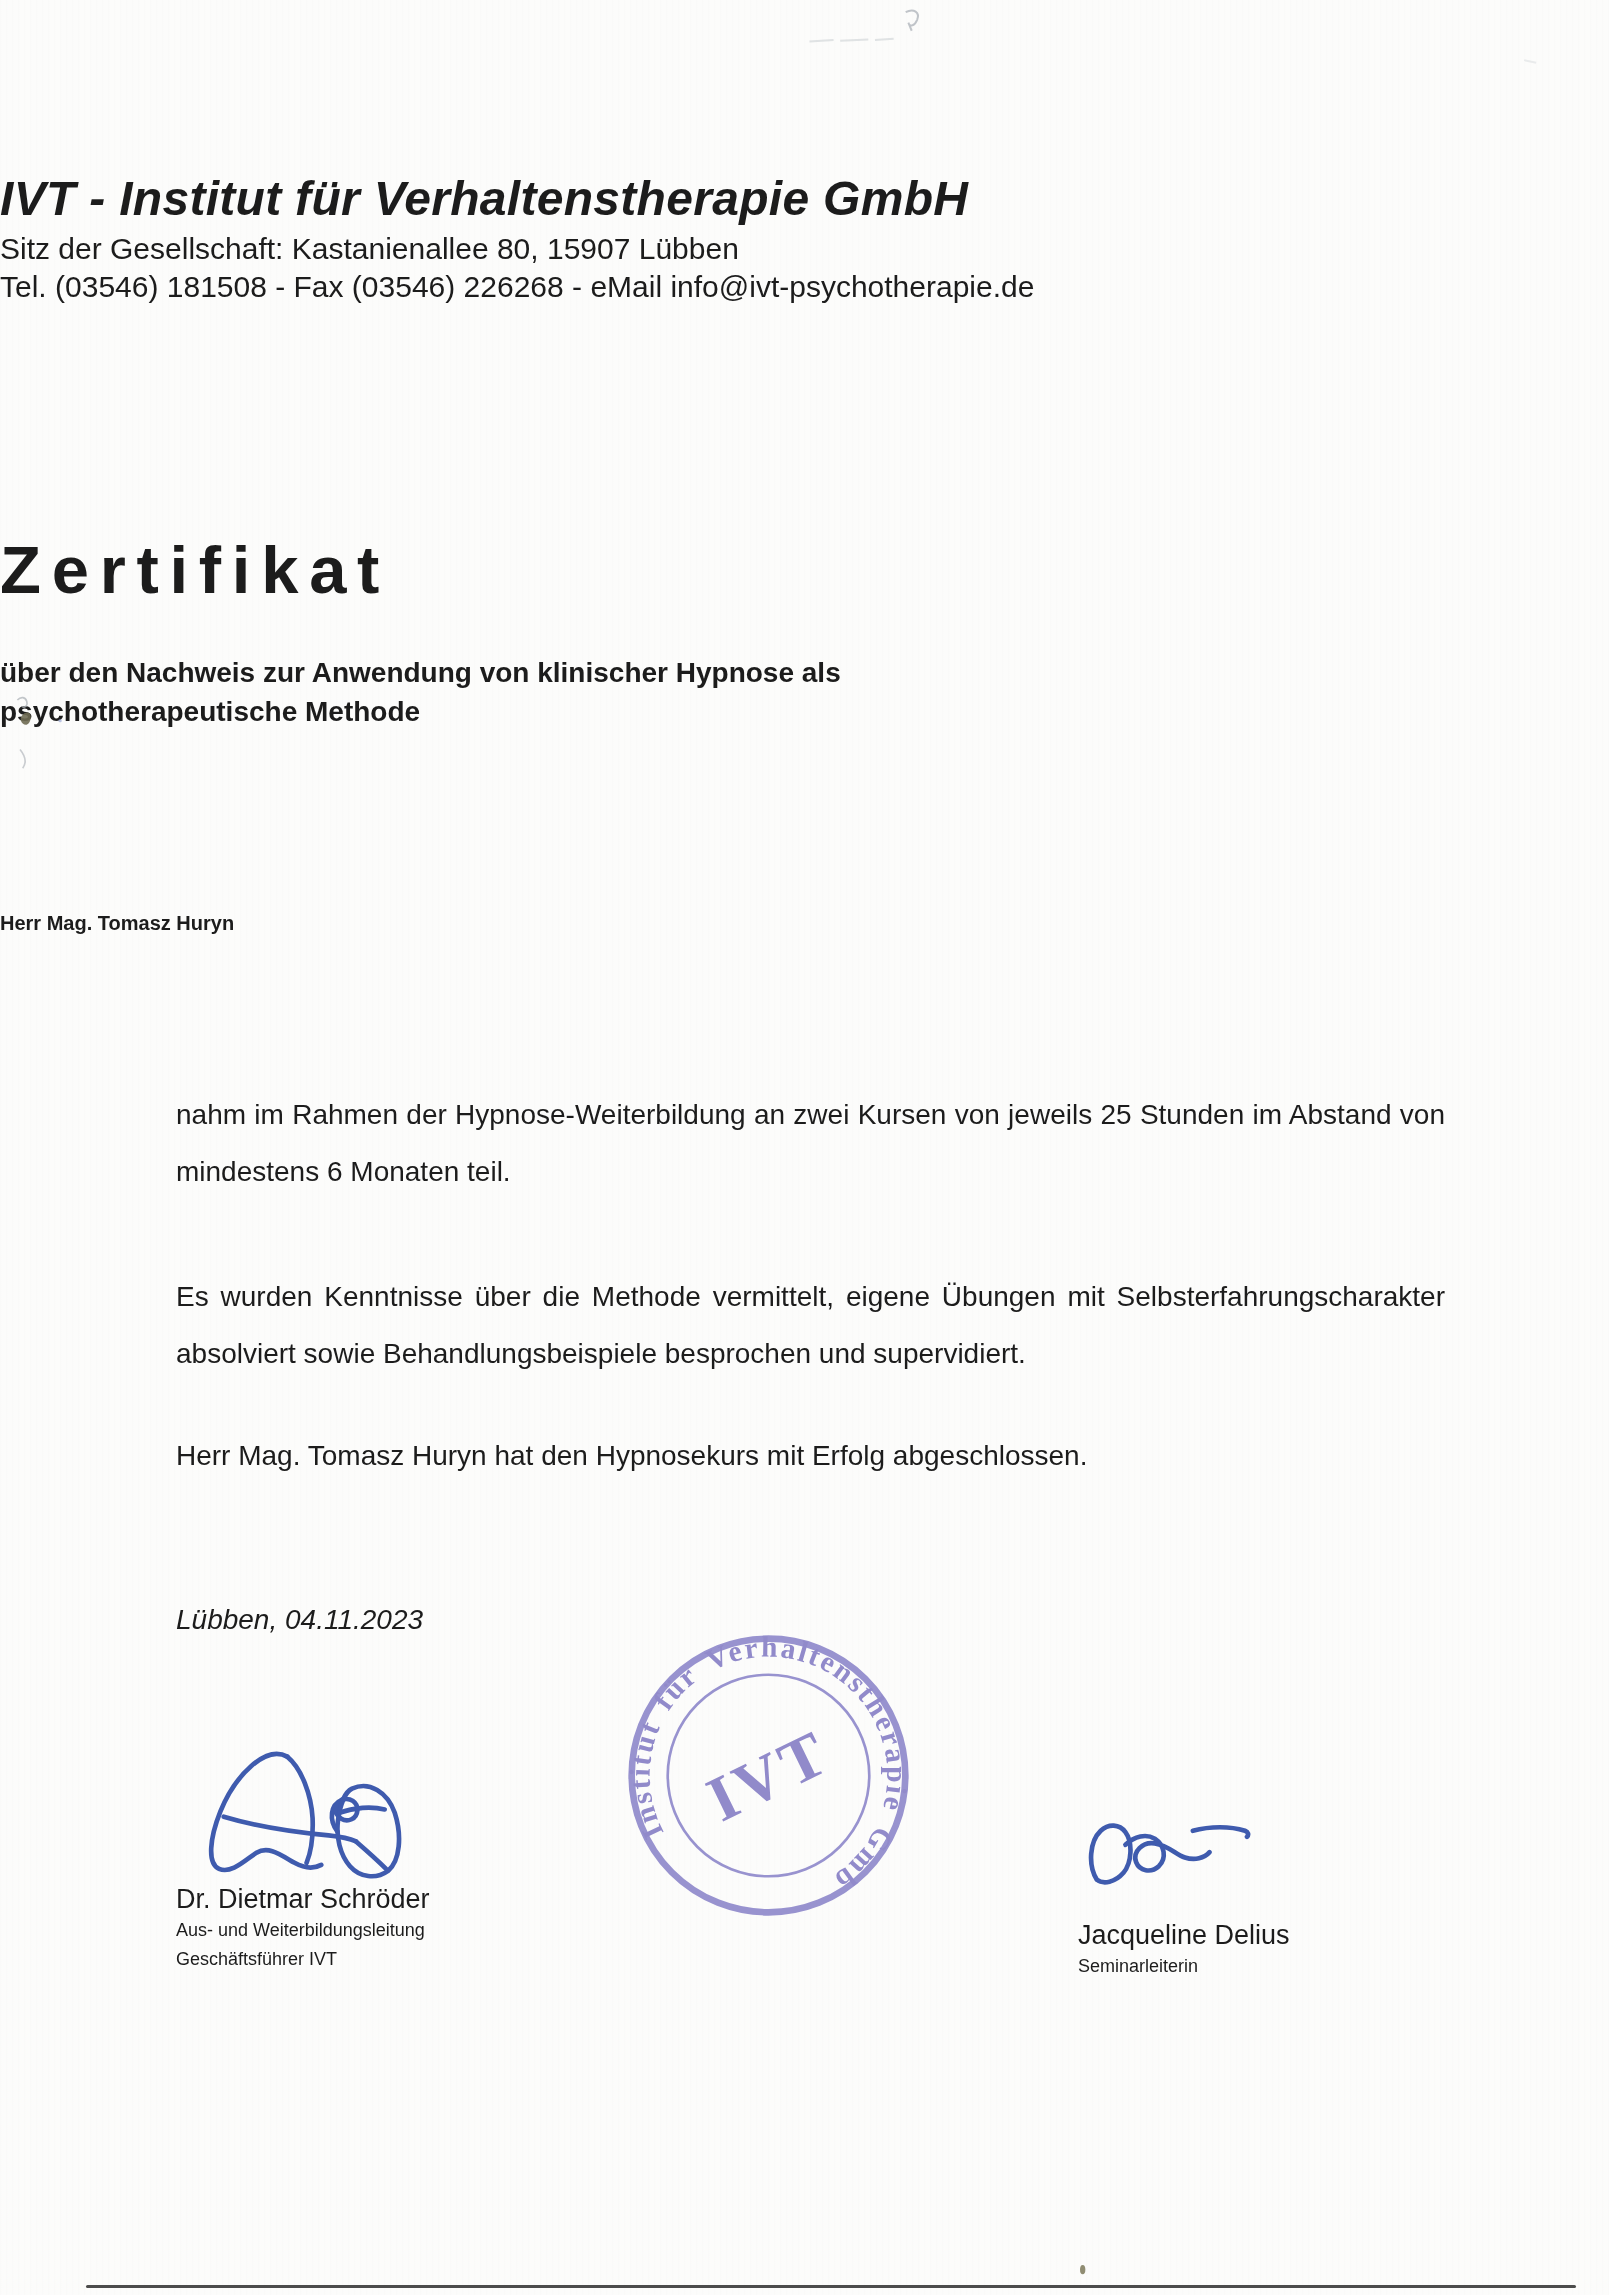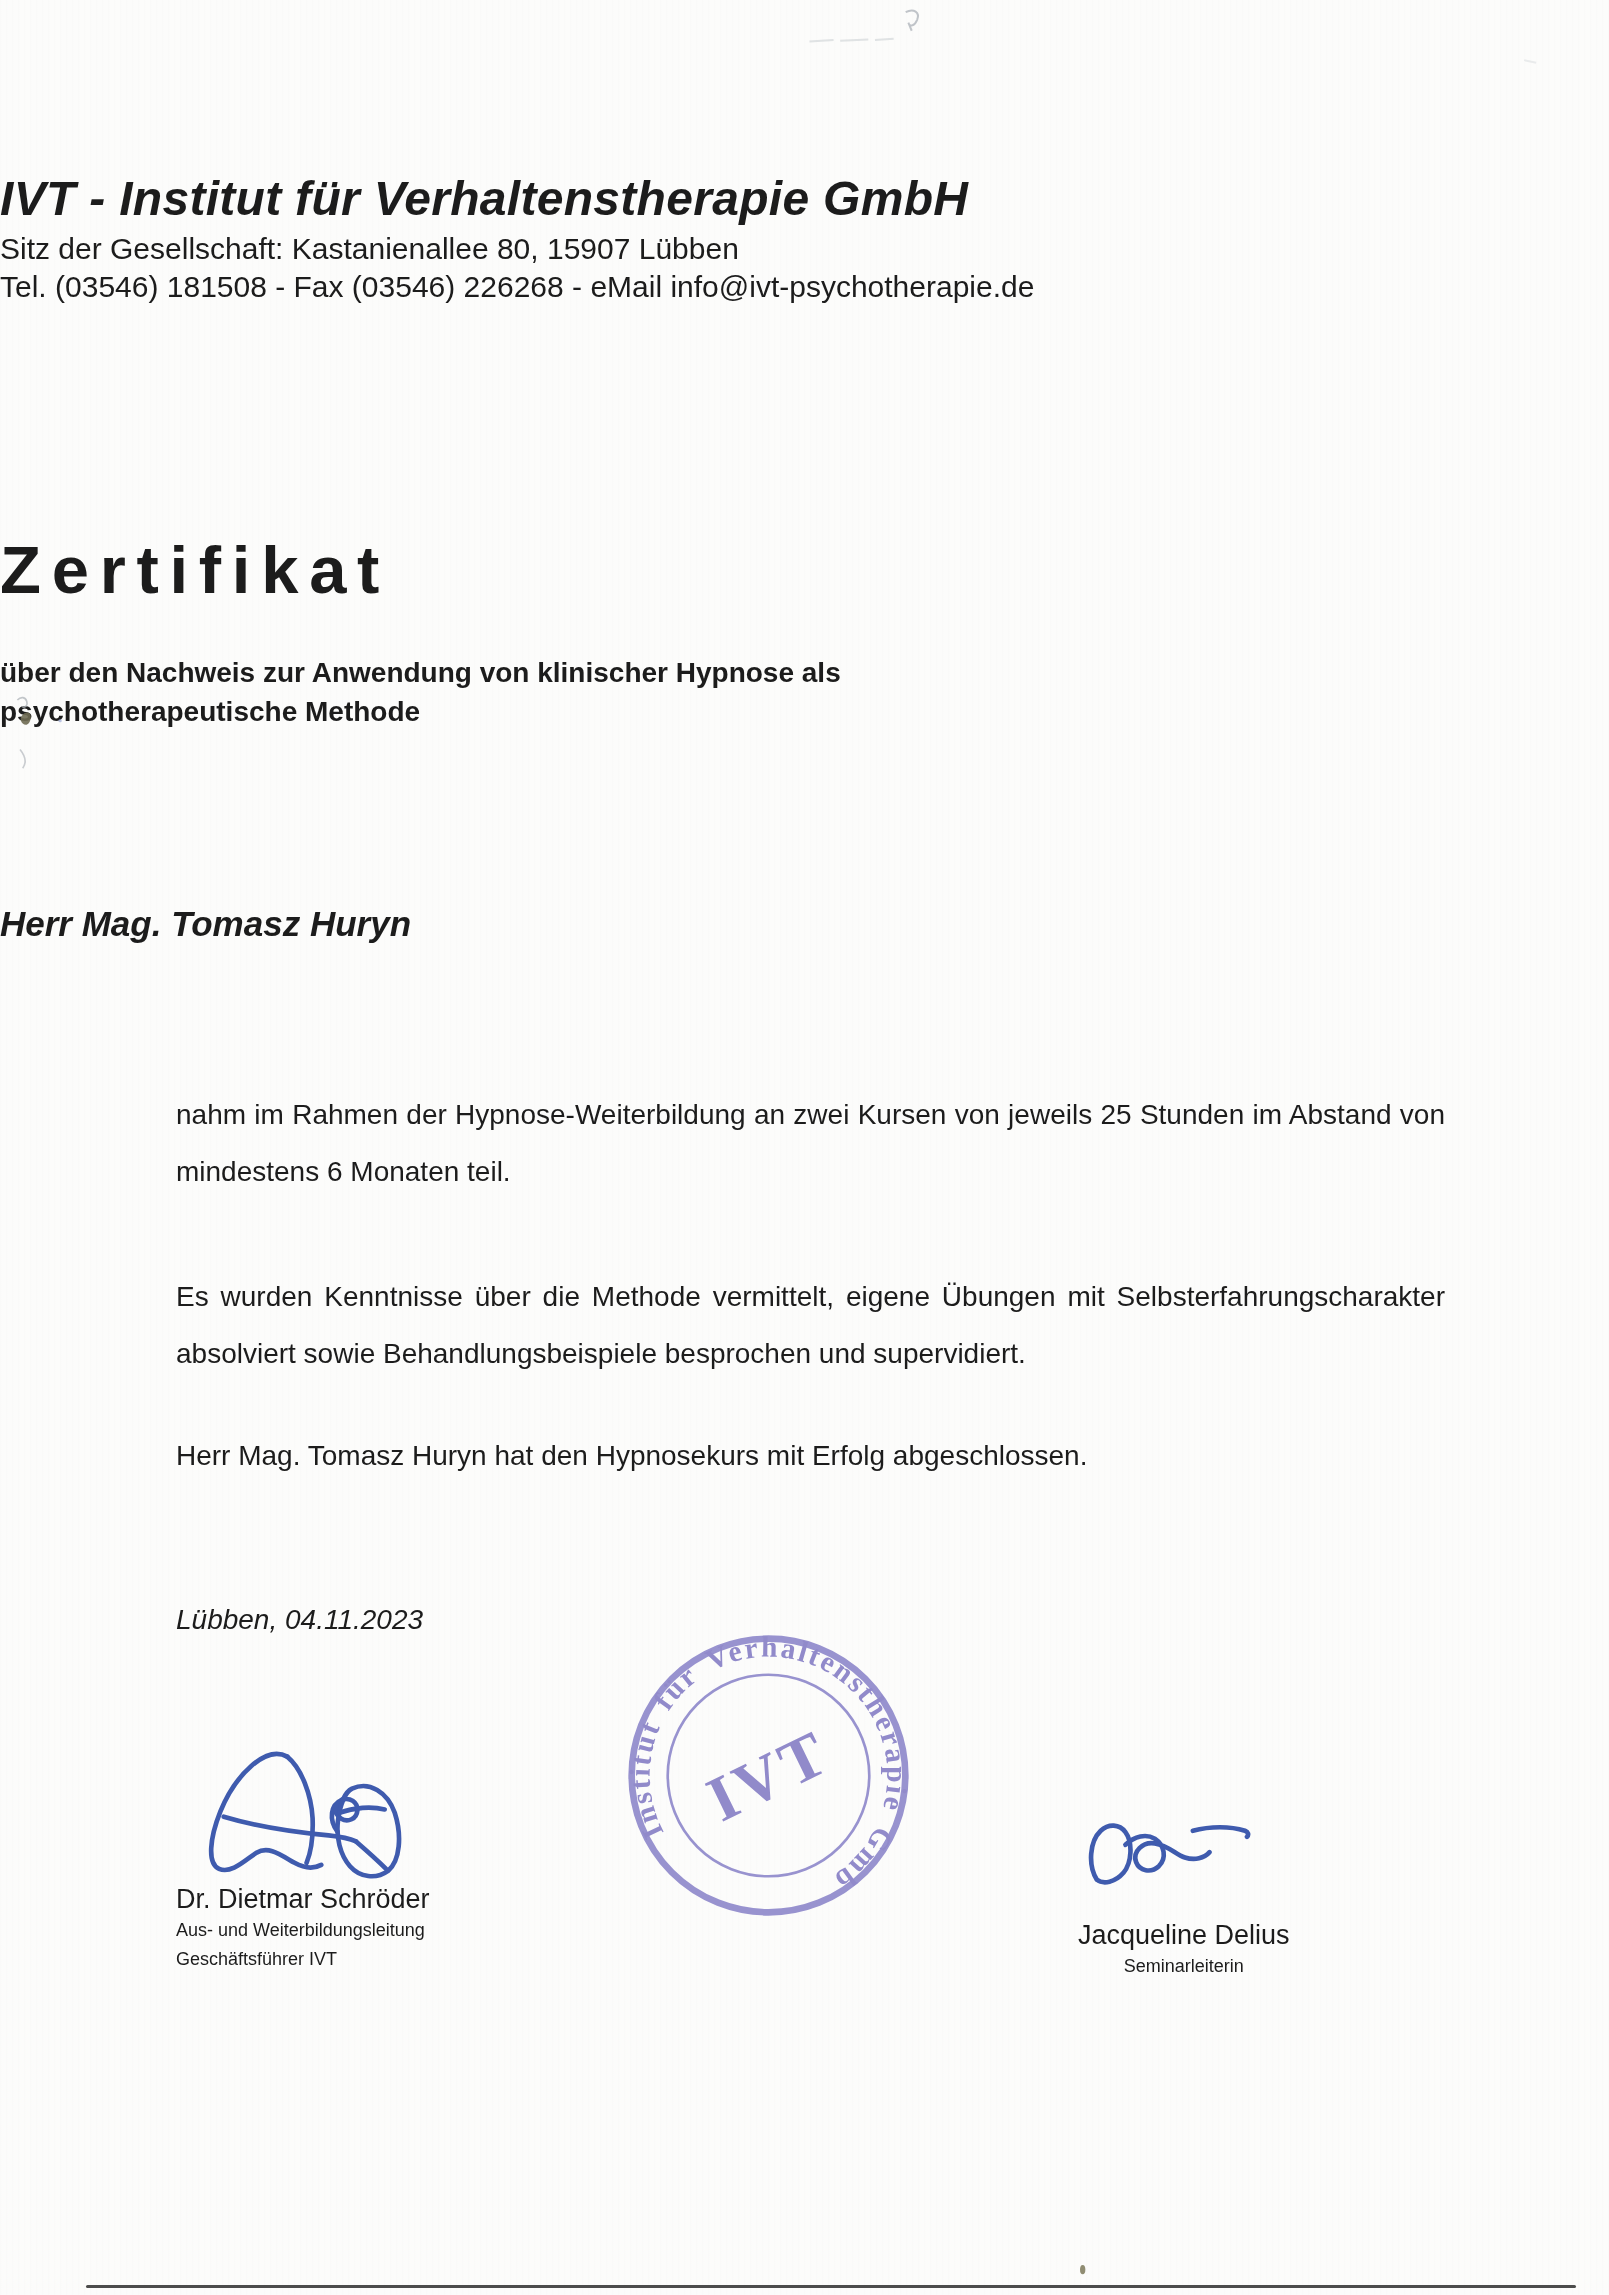--- a/index.html
+++ b/index.html
@@ -40,23 +40,22 @@
     letter-spacing: 0.16em;
   }
   .cert-subtitle {
     top: 653px;
     font-size: 28px;
     font-weight: bold;
     line-height: 39px;
   }
   .recipient {
     top: 903px;
-    font-size: 35px;
+    font-size: 20px;
     font-weight: bold;
-    font-style: italic;
     line-height: 41px;
   }
   .bodytext {
     left: 176px;
     width: 1269px;
     margin: 0;
     font-size: 28px;
     line-height: 57px;
     text-align: justify;
   }
@@ -89,21 +88,21 @@
   .stamp-center-text {
     font-family: "Liberation Serif", "DejaVu Serif", serif;
     font-size: 96px;
     font-weight: bold;
     letter-spacing: 6px;
   }
 
   .ink-layer { left: 0; top: 0; width: 1609px; height: 2295px; pointer-events: none; }
 
   .signer-left { left: 176px; top: 1883px; }
-  .signer-right { left: 1078px; top: 1919px; text-align: center; }
+  .signer-right { left: 1078px; top: 1919px; }
   .signer-name { font-size: 27px; line-height: 33px; }
   .signer-role { font-size: 18px; line-height: 29px; }
 
   .bottom-scan-line {
     left: 86px;
     top: 2285px;
     width: 1490px;
     height: 3.3px;
     background: #383838;
     border-radius: 2px;

